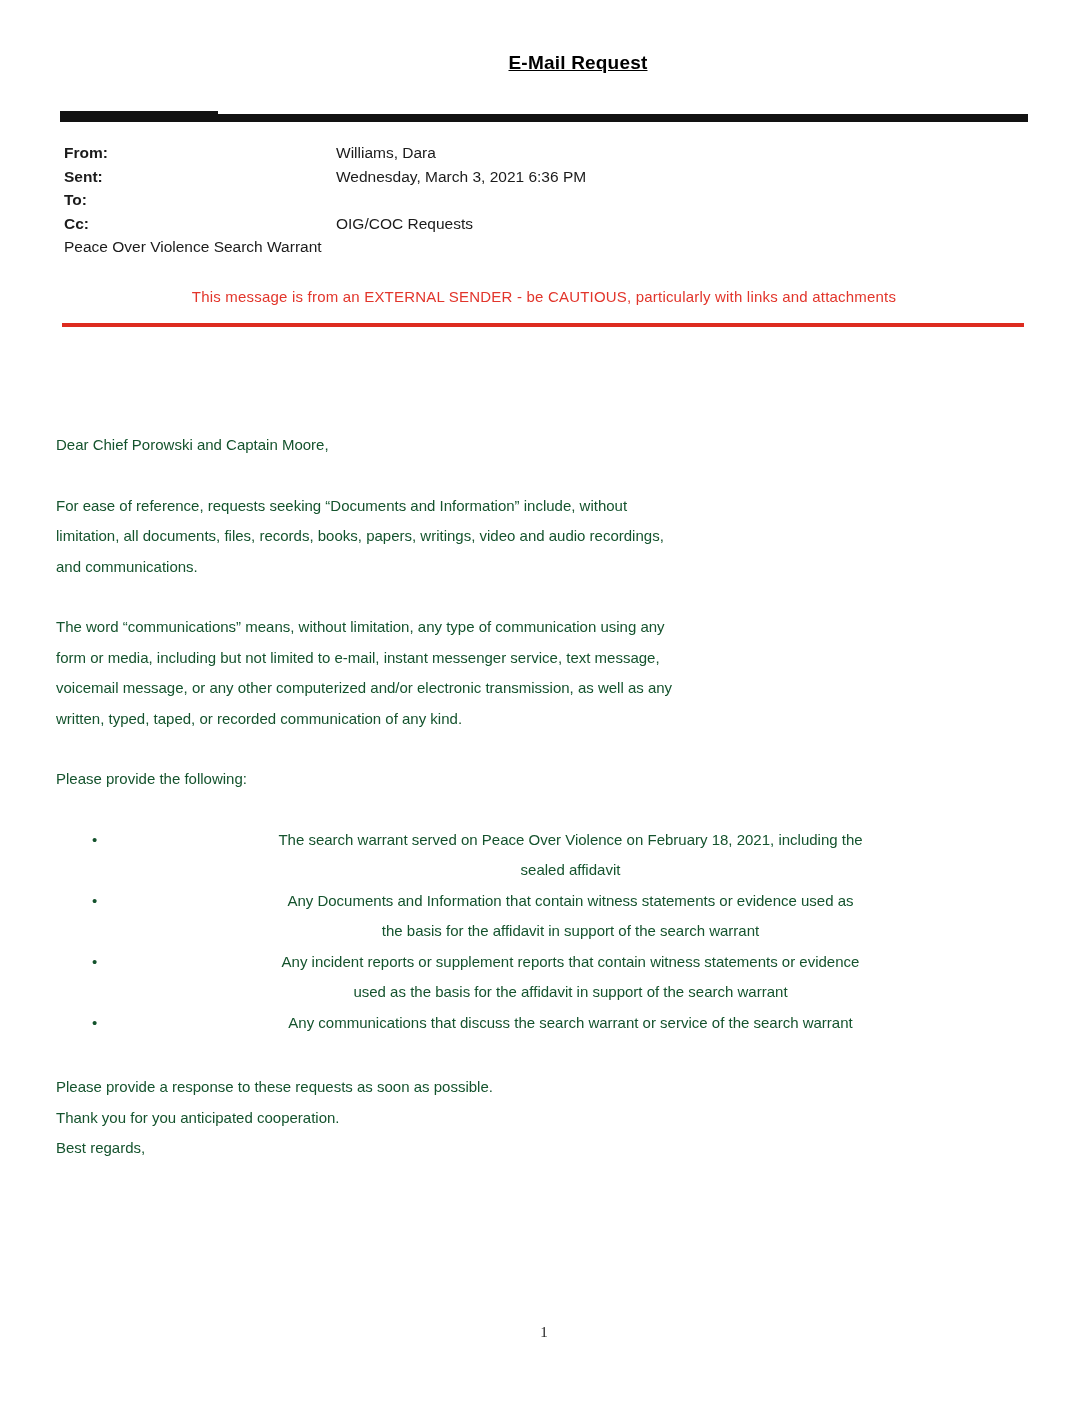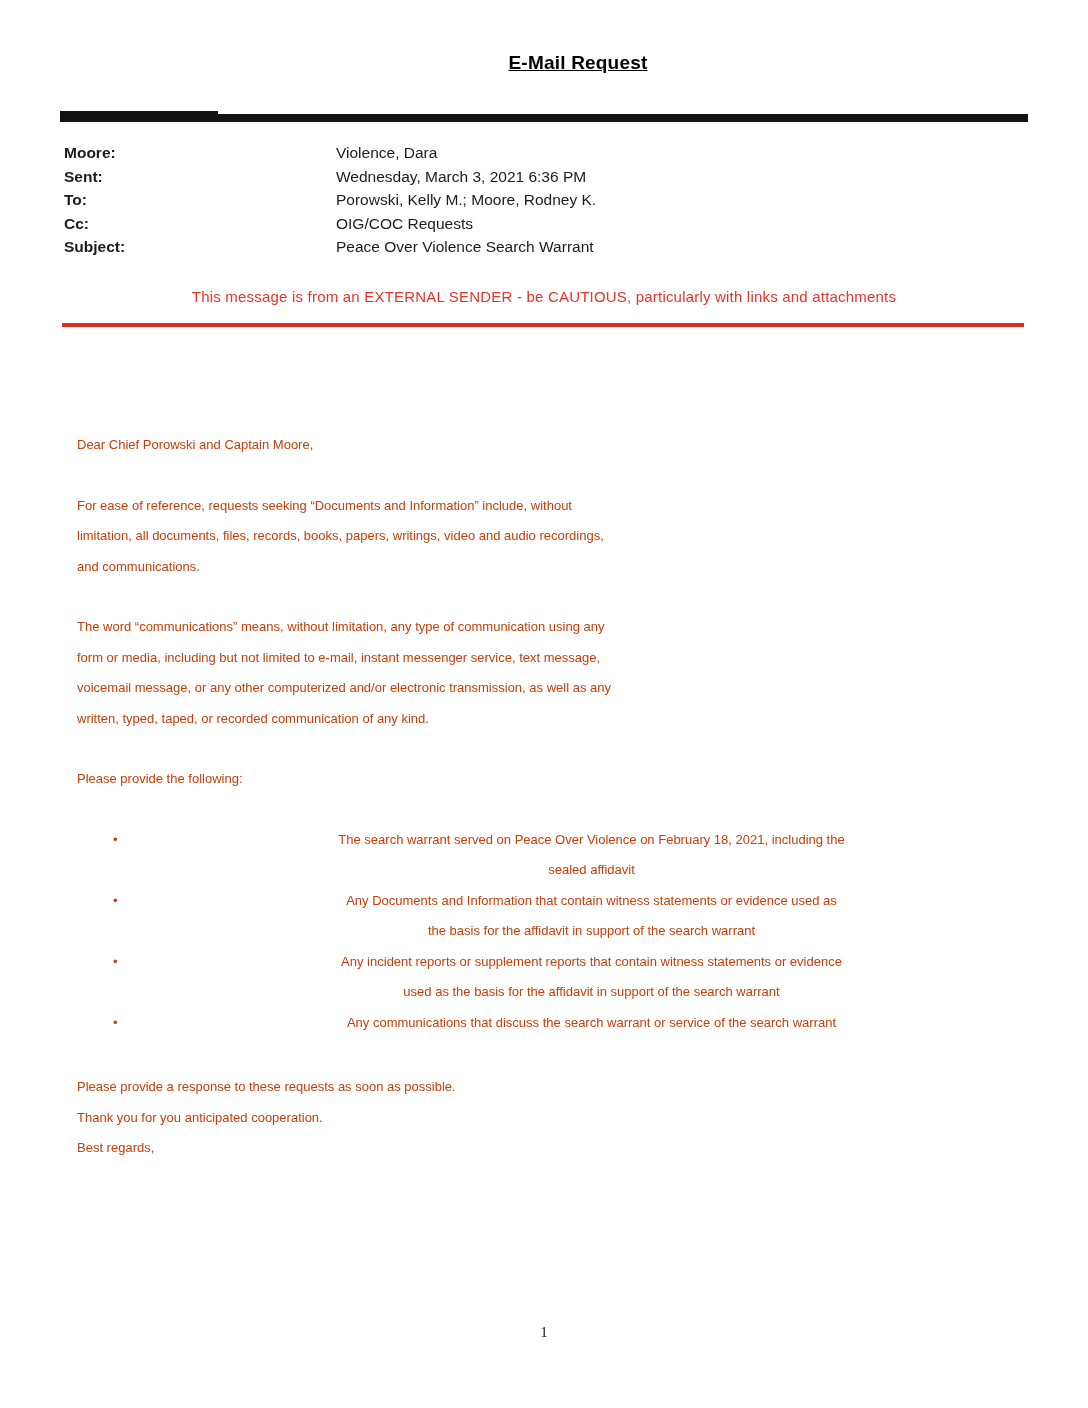--- a/index.html
+++ b/index.html
@@ -75,26 +75,26 @@
     left: 62px;
     top: 323px;
     width: 962px;
     height: 4px;
     background: #dd2b1f;
   }
 
   
   .message-body {
     position: absolute;
-    left: 77px;
+    left: 56px;
     top: 430px;
     width: 966px;
-    font-size: 13px;
+    font-size: 15px;
     line-height: 30.5px;
-    color: #c2410c;
+    color: #14532d;
   }
   .para { margin: 0 0 0 0; white-space: pre-line; }
   .para + .para { margin-top: 30px; }
 
   .request-list {
     list-style: none;
     margin: 30px 0 0 0;
     padding: 0;
     text-align: center;
   }
@@ -126,37 +126,35 @@
 </style>
 </head>
 <body>
 
 <div class="doc-title">E-Mail Request</div>
 
 <div class="top-bar"></div>
 
 <div class="email-headers">
   <div class="header-row">
-    <span class="header-label">Moore:</span>
-    <span class="header-value">Violence, Dara</span>
+    <span class="header-label">From:</span>
+    <span class="header-value">Williams, Dara</span>
   </div>
   <div class="header-row">
     <span class="header-label">Sent:</span>
     <span class="header-value">Wednesday, March 3, 2021 6:36 PM</span>
   </div>
   <div class="header-row">
     <span class="header-label">To:</span>
-    <span class="header-value">Porowski, Kelly M.; Moore, Rodney K.</span>
   </div>
   <div class="header-row">
     <span class="header-label">Cc:</span>
     <span class="header-value">OIG/COC Requests</span>
   </div>
   <div class="header-row">
-    <span class="header-label">Subject:</span>
     <span class="header-value">Peace Over Violence Search Warrant</span>
   </div>
 </div>
 
 <div class="warning-text">This message is from an EXTERNAL SENDER - be CAUTIOUS, particularly with links and attachments</div>
 <div class="warning-line"></div>
 
 <div class="message-body">
   <p class="para">Dear Chief Porowski and Captain Moore,</p>
   <p class="para">For ease of reference, requests seeking “Documents and Information” include, without

